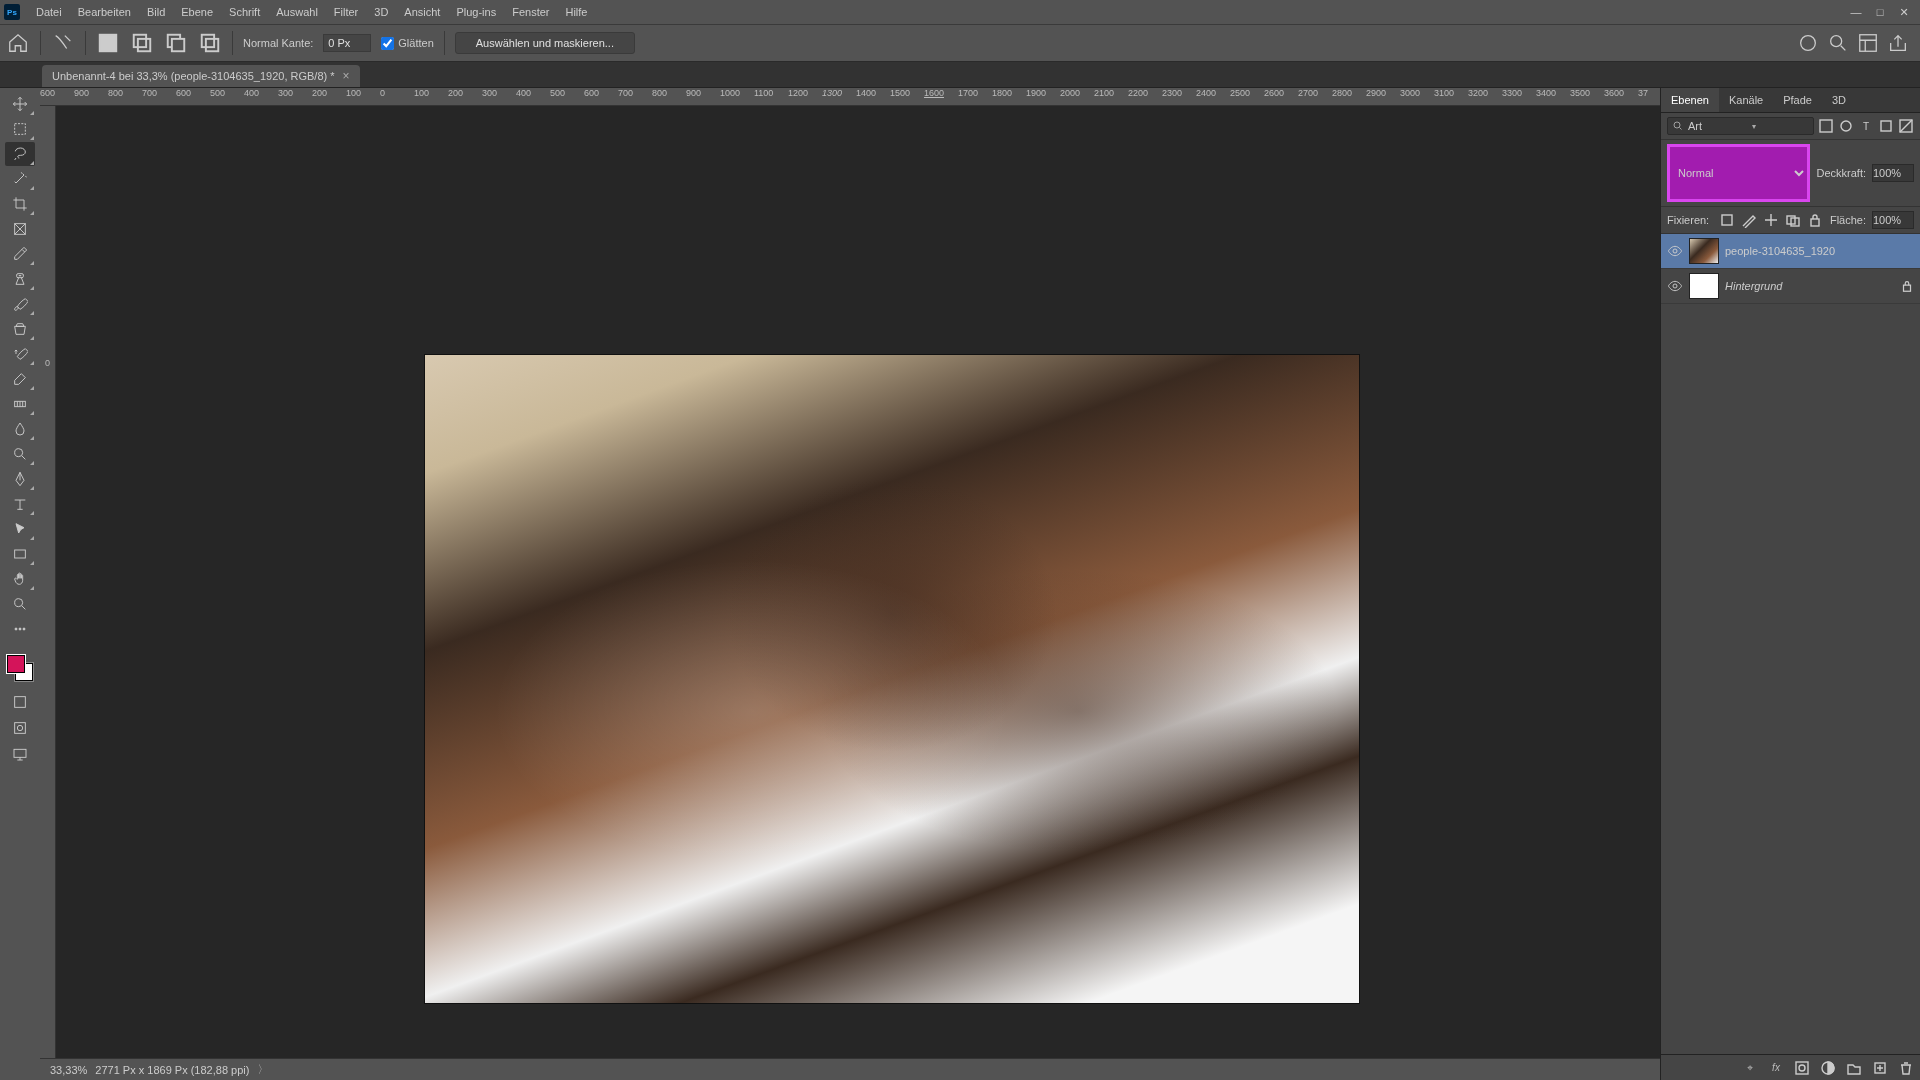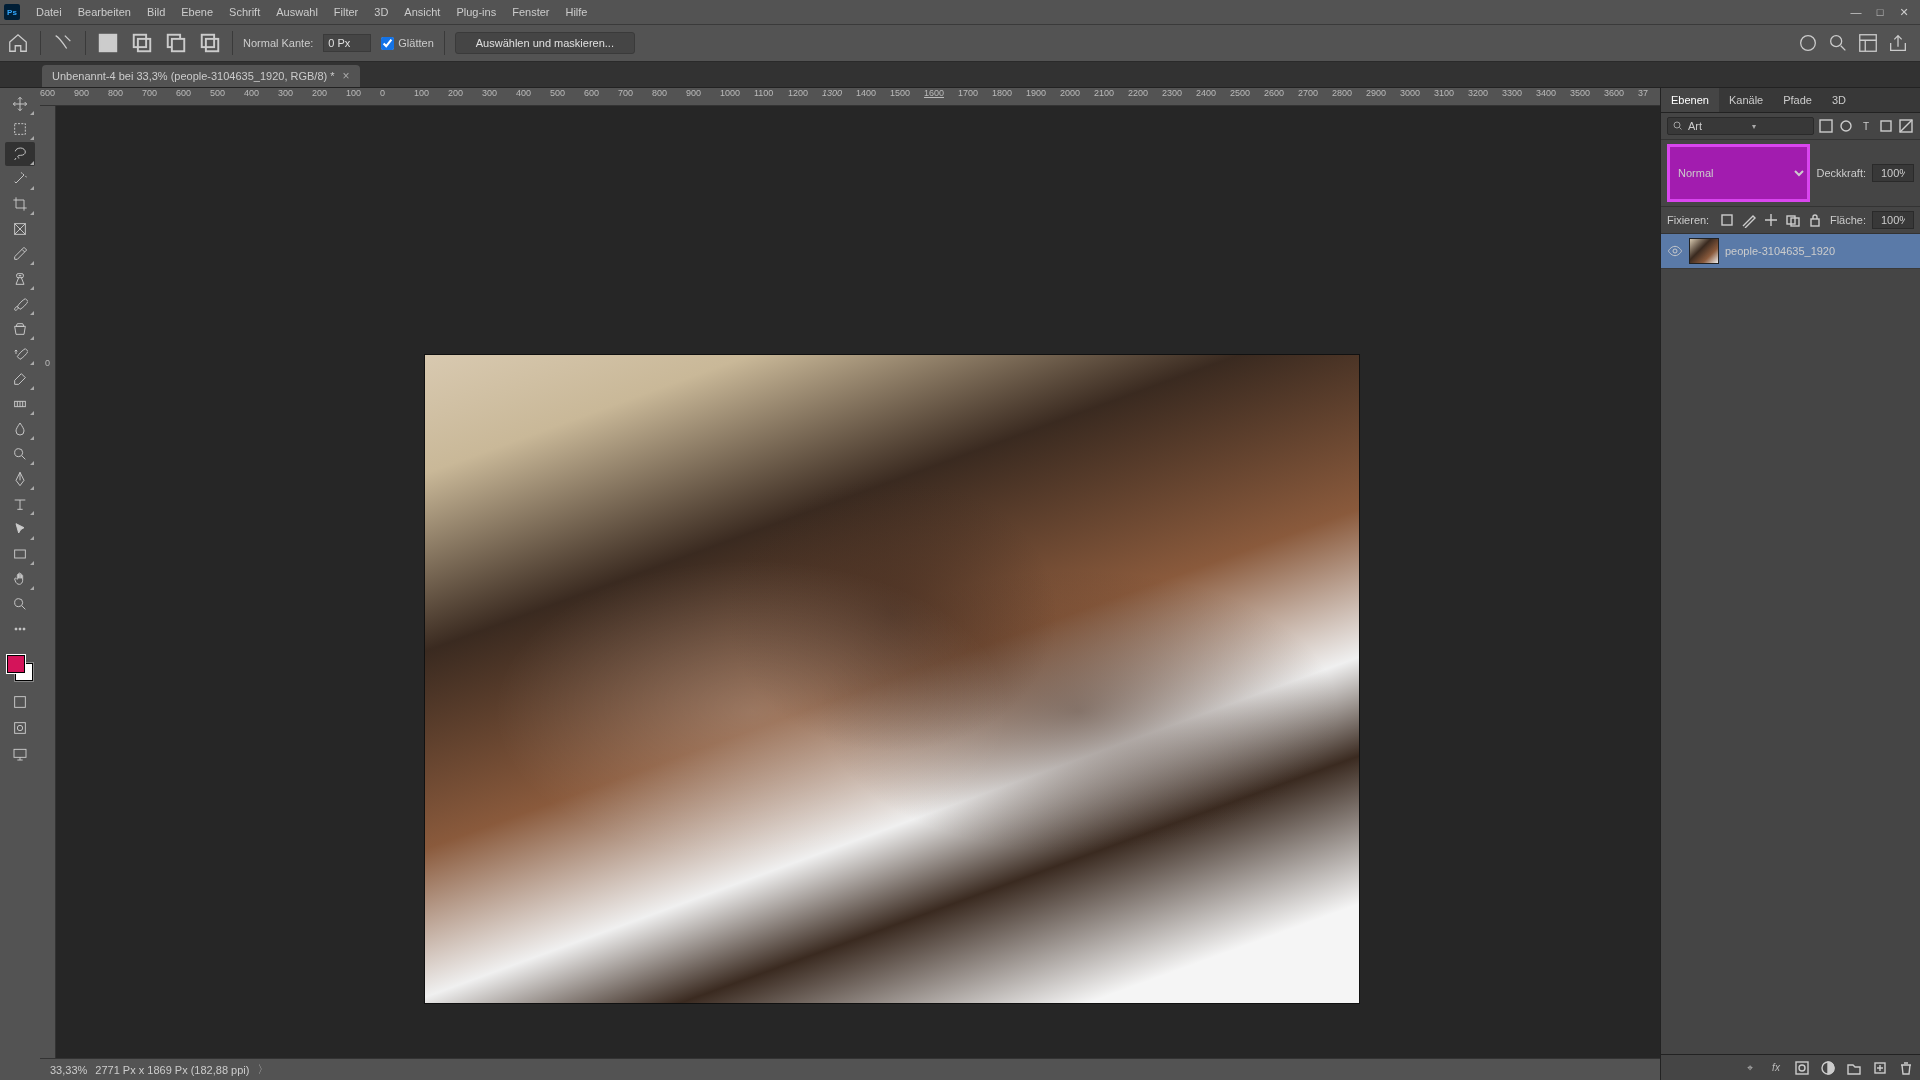--- a/index.html
+++ b/index.html
@@ -55,21 +55,21 @@
 .rtabs{display:flex;background:#383838;border-bottom:1px solid #222}
 .rtab{padding:6px 10px;font-size:11px;color:#ccc;cursor:default}
 .rtab.active{background:#454545;color:#fff}
 .filter-row{display:flex;align-items:center;padding:4px 6px;gap:4px;border-bottom:1px solid #333}
 .filter-row .search{flex:1;display:flex;align-items:center;gap:4px;background:#383838;border:1px solid #2a2a2a;padding:2px 4px;border-radius:2px}
 .filter-row .search input{background:transparent;border:none;color:#ccc;font-size:11px;width:60px;outline:none}
 .filter-row .chev{font-size:8px;color:#aaa}
 .sm-icon{width:16px;height:16px;display:flex;align-items:center;justify-content:center;font-size:10px;color:#ccc}
 .blend-row{display:flex;align-items:center;padding:4px 6px;gap:6px;border-bottom:1px solid #333}
 .blend-row select{background:#a21caf;border:3px solid #d946ef;color:#ccc;font-size:11px;padding:19px 4px;flex:1}
-.pct-in{background:#383838;border:1px solid #2a2a2a;color:#ccc;font-size:11px;padding:2px 8px;width:42px}
+.pct-in{background:#383838;border:1px solid #2a2a2a;color:#ccc;font-size:11px;padding:2px 0;width:42px}
 .lock-row{display:flex;align-items:center;padding:4px 6px;gap:6px;border-bottom:1px solid #333;font-size:10px}
 .lock-row .icons{display:flex;gap:6px;margin-left:4px}
 .layers{flex:1;overflow:auto}
 .layer{display:flex;align-items:center;padding:4px 6px;gap:6px;border-bottom:1px solid #3a3a3a}
 .layer.selected{background:#5a7aa8}
 .eye{width:16px;height:16px;display:flex;align-items:center;justify-content:center}
 .thumb{width:30px;height:26px;background:#fff;border:1px solid #222;display:flex;align-items:center;justify-content:center;font-size:7px;color:#333;overflow:hidden}
 .thumb.photo{background:linear-gradient(135deg,#d8c9b0 0%,#3a2a20 40%,#8a5a3c 70%,#f0f0f0 100%)}
 .layer .name{flex:1;font-size:11px}
 .layer .name.italic{font-style:italic}
@@ -495,20 +495,36 @@
       <div class="layer selected">
         <div class="eye">
             <svg viewBox="0 0 24 24">
               <path d="M2 12s4-7 10-7 10 7 10 7-4 7-10 7S2 12 2 12z"></path>
               <circle cx="12" cy="12" r="3"></circle>
             </svg>
           </div>
         <div class="thumb photo"></div>
         <span class="name">people-3104635_1920</span>
       </div>
+      <div class="layer">
+        <div class="eye">
+            <svg viewBox="0 0 24 24">
+              <path d="M2 12s4-7 10-7 10 7 10 7-4 7-10 7S2 12 2 12z"></path>
+              <circle cx="12" cy="12" r="3"></circle>
+            </svg>
+          </div>
+        <div class="thumb"></div>
+        <span class="name italic">Hintergrund</span>
+        <div class="lock">
+            <svg viewBox="0 0 16 16">
+              <rect x="4" y="7" width="8" height="7"></rect>
+              <path d="M6 7V5a2 2 0 014 0v2"></path>
+            </svg>
+          </div>
+      </div>
     </div>
     <div class="panel-footer">
       <div class="sm-icon">⌖</div>
       <div class="sm-icon" style="font-style:italic">fx</div>
       <div class="sm-icon">
           <svg viewBox="0 0 16 16">
             <rect x="2" y="2" width="12" height="12"></rect>
             <circle cx="8" cy="8" r="3"></circle>
           </svg>
         </div>

